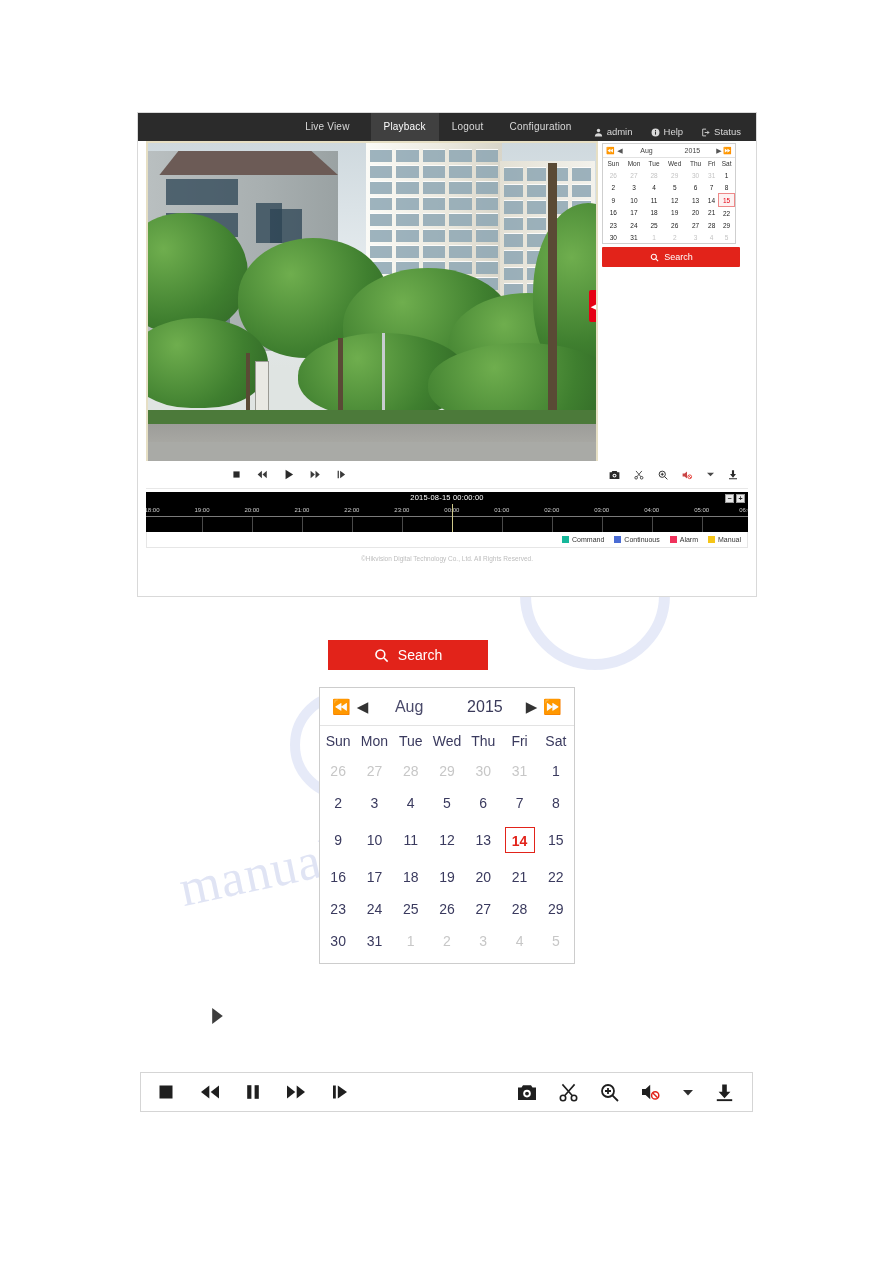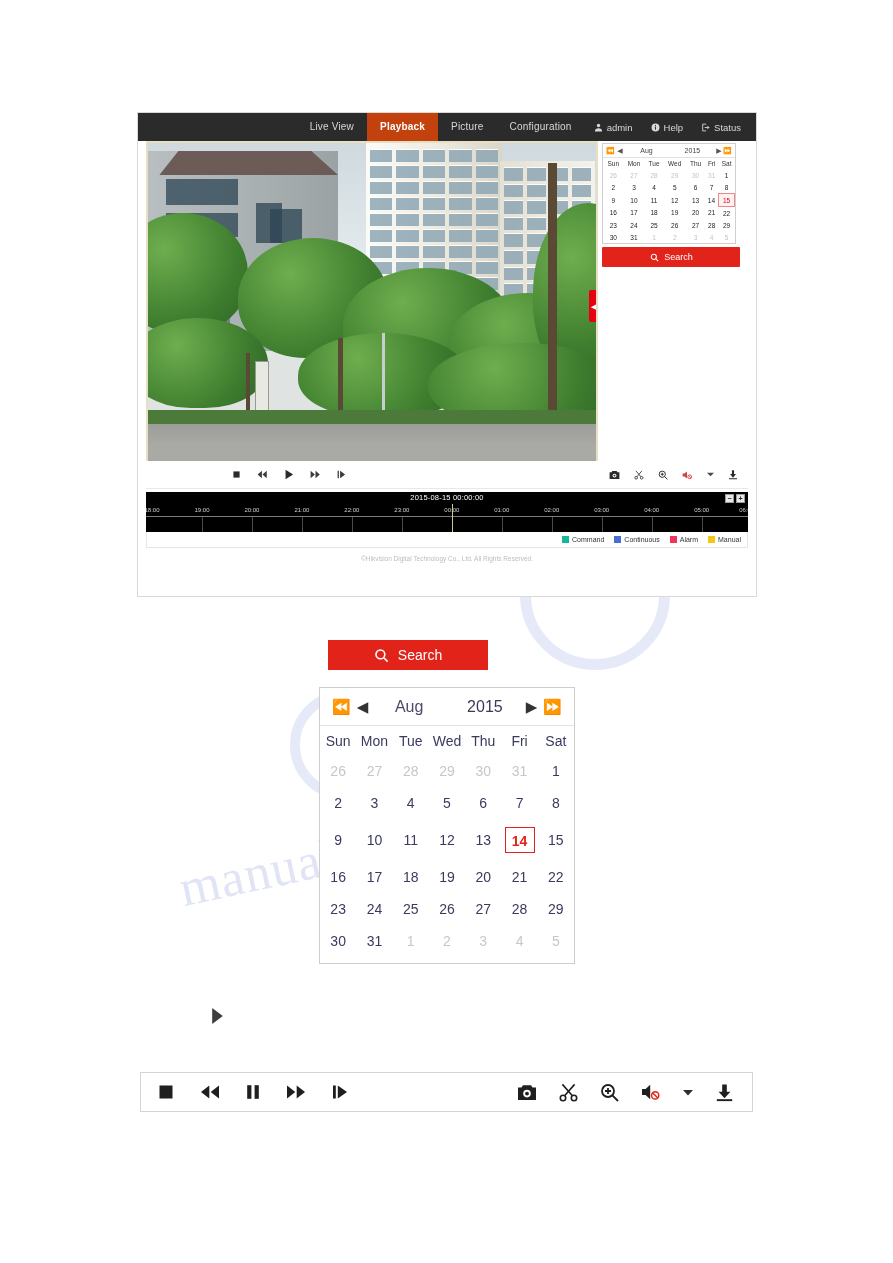--- a/index.html
+++ b/index.html
@@ -24,24 +24,24 @@
     height: 28px; background: #2b2b2b;
     display: flex; align-items: center; justify-content: flex-end;
     padding-right: 6px;
   }
   .nav { display:flex; align-items:center; height:40px; }
   .nav-item {
     color: #d8d8d8; font-size: 10px; padding: 0 13px;
     height: 28px; line-height: 28px; white-space: nowrap;
     letter-spacing: .2px;
   }
-  .nav-item.active { background:#c2410c; color:#fff; font-weight:bold; }
+  .nav-item.active { background:#404040; color:#fff; font-weight:normal;margin-left:8px; }
   .user-group { display:flex; align-items:center; height:28px; }
   .user-cell {
-    display:flex; align-items:center; gap:4px; padding:0 9px;
+    display:flex; align-items:flex-end; gap:4px; padding:0 9px;
     color:#d8d8d8; font-size:9.5px; height:20px;
   }
   .ico { display:inline-block; flex:none; }
   .ico svg { display:block; }
 
   .subbar {
     height: 18px; display:flex; align-items:center;
     padding: 0 9px; font-size: 8.5px; color:#333;
     background: #fff; justify-content: space-between;
   }
@@ -251,21 +251,21 @@
   <div class="wm" style="left:176px;top:820px;font-size:52px;">manualshive.com</div>
   <div class="wm-ring" style="left:290px;top:690px;width:110px;height:110px;border-width:10px;"></div>
   <div class="wm-ring" style="left:520px;top:520px;width:150px;height:150px;border-width:11px;"></div>
 
   <div class="shot">
 
     <div class="shot-header">
       <div class="nav">
         <div class="nav-item">Live View</div>
         <div class="nav-item active">Playback</div>
-        <div class="nav-item">Picture</div>
+        <div class="nav-item">Logout</div>
         <div class="nav-item">Configuration</div>
       </div>
       <div class="user-group">
         <div class="user-cell">
           <span class="ico">
             <svg width="9" height="9" viewBox="0 0 16 16" fill="#d8d8d8">
                 <circle cx="8" cy="4.5" r="3"></circle>
                 <path d="M1.5 15c0-3.6 2.9-5.5 6.5-5.5s6.5 1.9 6.5 5.5z"></path>
               </svg>
           </span>

